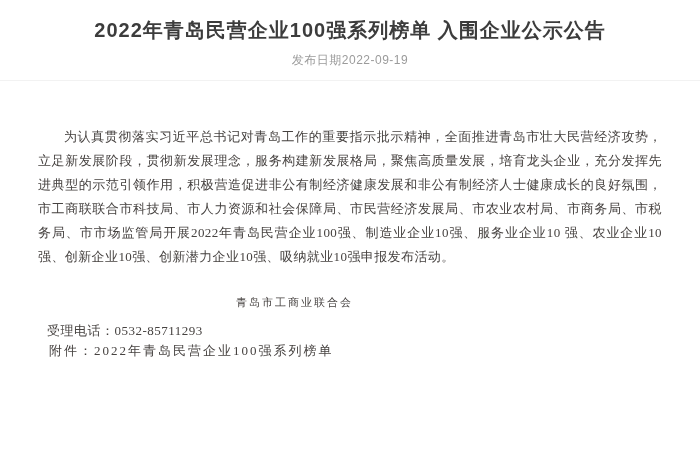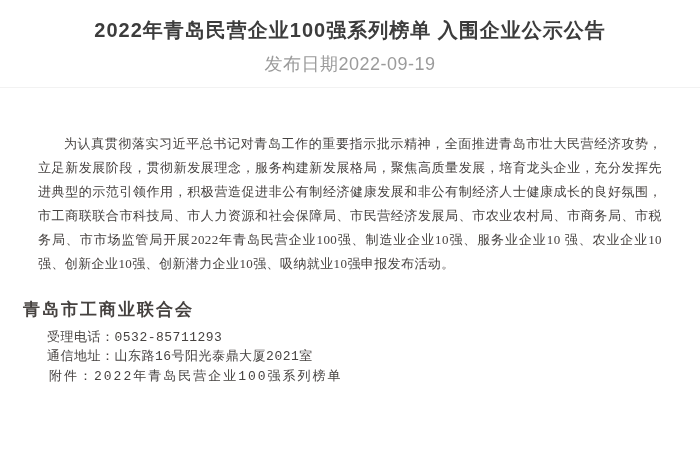--- a/index.html
+++ b/index.html
@@ -27,21 +27,21 @@
     line-height: 26px;
     font-weight: 700;
     color: #3c3c3c;
     letter-spacing: 1px;
   }
   .publish-date {
     margin-top: 9px;
     padding-bottom: 11px;
     text-align: center;
     font-family: "Liberation Sans", sans-serif;
-    font-size: 18px;
+    font-size: 12px;
     color: #9b9b9b;
     letter-spacing: 0.5px;
   }
   .divider {
     border: none;
     border-top: 1px solid #f2f2f2;
     margin: 0;
   }
   .article {
     padding: 29px 23px 0 23px;
@@ -49,41 +49,40 @@
     line-height: 24px;
     text-align: justify;
   }
   .article p {
     margin: 15px;
     text-indent: 2em;
     letter-spacing: 0.4px;
   }
   .signature {
     margin-top: 23px;
+    margin-left: 213px;
     width: -moz-fit-content;
     width: fit-content;
     text-align: center;
     line-height: 21px;
-    font-size: 17px;
-    font-weight: bold;
+    font-size: 11px;
   }
   .signature .org {
     letter-spacing: 2px;
   }
   .signature .date {
     letter-spacing: 0.5px;
   }
   .contact {
     margin: 8px 0 0 24px;
     font-size: 13px;
     line-height: 19px;
   }
   .contact .line {
     letter-spacing: 0.5px;
-    font-family: Liberation Mono, monospace;
   }
   .contact .attachment {
     letter-spacing: 2px;
     padding-left: 2px;
     margin-top: 1px;
   }
 </style>
 </head>
 <body>
 
@@ -100,19 +99,18 @@
 
     <p>为认真贯彻落实习近平总书记对青岛工作的重要指示批示精神，全面推进青岛市壮大民营经济攻势，立足新发展阶段，贯彻新发展理念，服务构建新发展格局，聚焦高质量发展，培育龙头企业，充分发挥先进典型的示范引领作用，积极营造促进非公有制经济健康发展和非公有制经济人士健康成长的良好氛围，市工商联联合市科技局、市人力资源和社会保障局、市民营经济发展局、市农业农村局、市商务局、市税务局、市市场监管局开展2022年青岛民营企业100强、制造业企业10强、服务业企业10 强、农业企业10强、创新企业10强、创新潜力企业10强、吸纳就业10强申报发布活动。</p>
 
 
     <div class="signature">
       <div class="org">青岛市工商业联合会</div>
     </div>
 
     <div class="contact">
       <div class="line">受理电话：0532-85711293</div>
-      <div class="line">通信地址：山东路16号阳光泰鼎大厦2021室</div>
       <div class="line attachment">附件：2022年青岛民营企业100强系列榜单</div>
     </div>
 
   </div>
 
 </div>
 
 </body></html>

